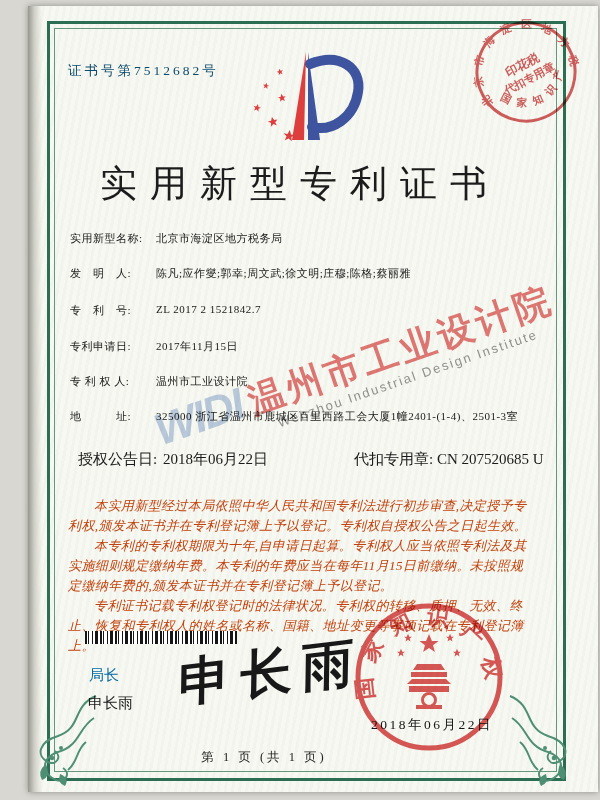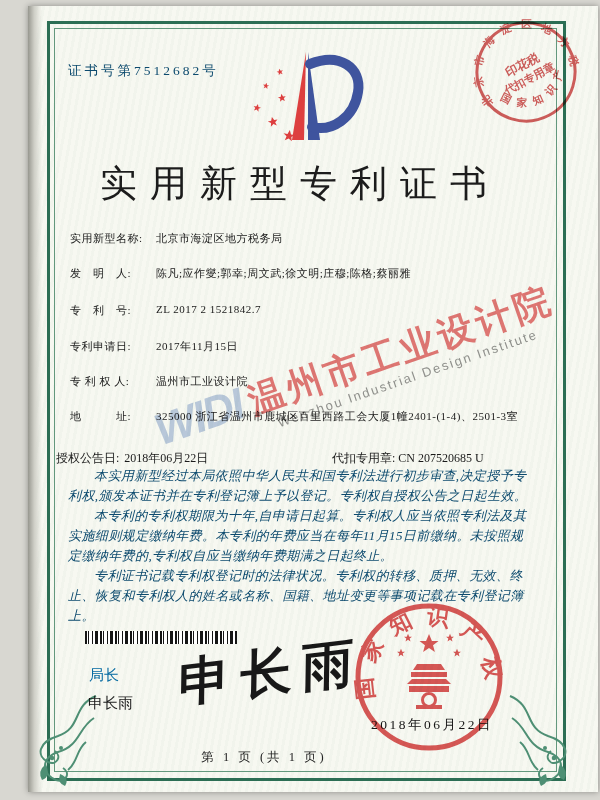--- a/index.html
+++ b/index.html
@@ -35,26 +35,26 @@
   
   .title{
     position:absolute;left:0;top:148px;width:600px;text-align:center;
     font-size:37px;letter-spacing:13px;color:#1c1c1c;font-weight:500;margin-top:11px;
   }
   
   .frow{position:absolute;left:70px;width:480px;display:flex;font-size:11px;color:#1a1a1a;}
   .flabel{flex:0 0 86px;white-space:nowrap;letter-spacing:.5px;}
   .fvalue{margin-left:0;letter-spacing:.5px;}
   .addr .fvalue{width:372px;}
-  .grant-row{position:absolute;left:56px;width:480px;font-size:12px;color:#1a1a1a;}
+  .grant-row{position:absolute;left:78px;width:480px;font-size:15px;color:#1a1a1a;}
   .grant-right{position:absolute;left:276px;top:0;white-space:nowrap;}
   
   .paras{
-    position:absolute;left:68px;top:466px;width:468px;
-    font-size:13px;line-height:20px;letter-spacing:.4px;color:#0c4a6e;
+    position:absolute;left:68px;top:496px;width:468px;
+    font-size:13px;line-height:20px;letter-spacing:.4px;color:#c2410c;
     font-style:italic;
   }
   .paras p{margin:0;text-indent:2em;}
   
   .barcode{
     position:absolute;left:85px;top:631px;width:152px;height:13px;
     background:repeating-linear-gradient(90deg,#151515 0 2px,#fff 2px 3px,#151515 3px 4px,#fff 4px 7px,#151515 7px 8px,#fff 8px 10px,#151515 10px 13px,#fff 13px 15px);
   }
   
   .director-title{position:absolute;left:89px;top:666px;font-size:15px;color:#0369a1;font-family:"Liberation Sans","DejaVu Sans",sans-serif;}
@@ -187,21 +187,21 @@
     <span class="fvalue">325000 浙江省温州市鹿城区百里西路工会大厦1幢2401-(1-4)、2501-3室</span>
   </div>
   <div class="grant-row" style="top:450px">
     <span>授权公告日:</span>
     <span style="margin-left:2px">2018年06月22日</span>
     <span class="grant-right"><span>代扣专用章:</span> <span>CN 207520685 U</span></span>
   </div>
 
   <div class="paras">
     <p>本实用新型经过本局依照中华人民共和国专利法进行初步审查,决定授予专利权,颁发本证书并在专利登记簿上予以登记。专利权自授权公告之日起生效。</p>
-    <p>本专利的专利权期限为十年,自申请日起算。专利权人应当依照专利法及其实施细则规定缴纳年费。本专利的年费应当在每年11月15日前缴纳。未按照规定缴纳年费的,专利权自应当缴纳年费期满之日起终止。</p>
+    <p>本专利的专利权期限为十年,自申请日起算。专利权人应当依照专利法及其实施细则规定缴纳年费。本专利的年费应当在每年11月15日前缴纳。未按照规定缴纳年费的,颁发本证书并在专利登记簿上予以登记。</p>
     <p>专利证书记载专利权登记时的法律状况。专利权的转移、质押、无效、终止、恢复和专利权人的姓名或名称、国籍、地址变更等事项记载在专利登记簿上。</p>
   </div>
 
   <div class="barcode"></div>
 
   <div class="director-title">局长</div>
   <div class="director-name">申长雨</div>
   <div class="autograph">申长雨</div>
 
   <div class="seal-date">2018年06月22日</div>

